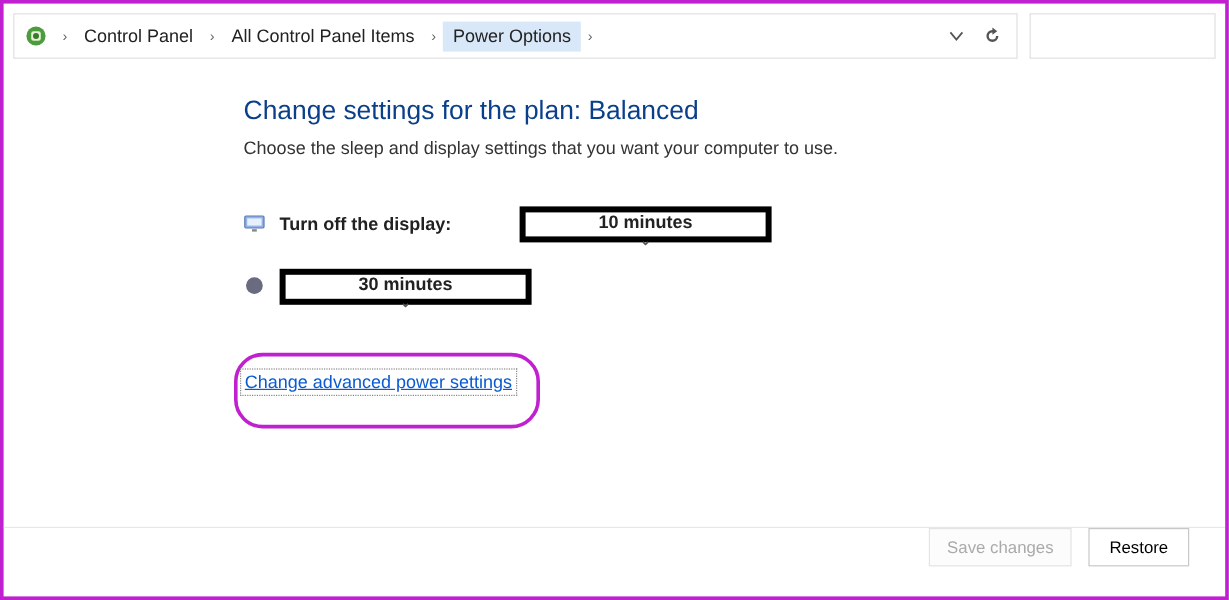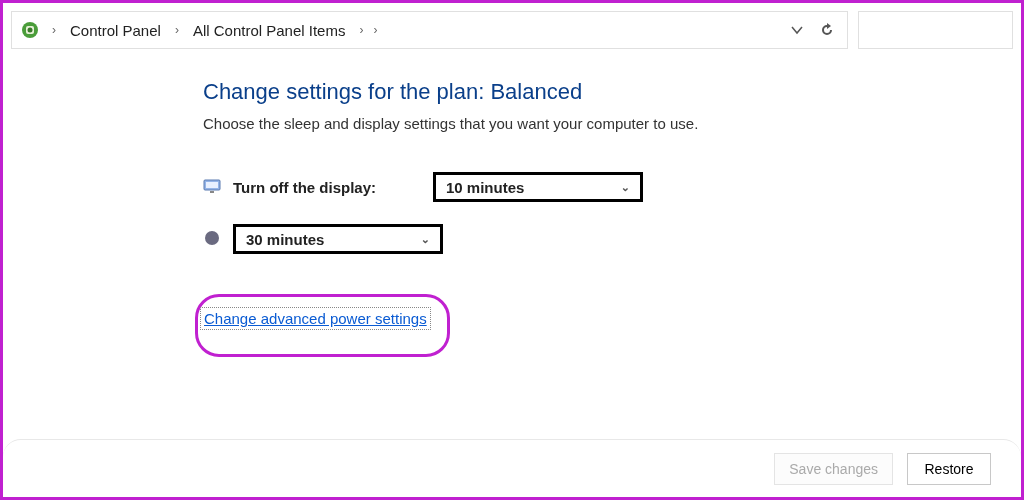--- a/index.html
+++ b/index.html
@@ -87,28 +87,29 @@
   }
   .row-icon svg { width:18px; height:18px; }
   .row-label {
     width: 200px;
     font-size: 15px;
     color: #222;
   }
   .dropdown {
     width: 210px;
     height: 30px;
-    border: 3px solid #000000;
+    border: 5px solid #000000;
     background: #fff;
     display: flex;
     align-items: center;
     justify-content: space-between;
     padding: 0 10px;
     font-size: 15px;
     color: #222;
+    flex-direction: column;
   }
   .dd-chev { font-size:11px; color:#555; }
   .link-group { margin-top: 40px; }
   .link {
     color: #0a5bd3;
     text-decoration: underline;
     font-size: 15px;
     margin-bottom: 14px;
     display: inline-block;
   }
@@ -125,25 +126,23 @@
     outline: 1px dotted #888;
     outline-offset: 1px;
     padding: 1px 2px;
   }
   .footer {
     position: absolute;
     bottom: 0; left: 0; right: 0;
     border-top: 1px solid #e8e8e8;
     height: 58px;
     display: flex;
-    align-items: center;
     justify-content: flex-end;
     padding-right: 30px;
     gap: 14px;
-    border-radius: 18px;
   }
   .btn {
     height: 32px;
     min-width: 84px;
     padding: 0 14px;
     border: 1px solid #c8c8c8;
     background: #fff;
     font-size: 14px;
     display:flex; align-items:center; justify-content:center;
   }
@@ -163,20 +162,21 @@
           <circle cx="10" cy="10" r="8" fill="#4a9d3a"></circle>
           <rect x="6" y="6" width="8" height="8" rx="2" fill="#e8f0d8"></rect>
           <circle cx="10" cy="10" r="2.5" fill="#3a7a2a"></circle>
         </svg>
     </span>
     <span class="chev">›</span>
     <span class="crumb">Control Panel</span>
     <span class="chev">›</span>
     <span class="crumb">All Control Panel Items</span>
     <span class="chev">›</span>
+    <span class="crumb highlighted">Power Options</span>
     <span class="chev">›</span>
     <span class="bar-spacer"></span>
     <span class="bar-btn">
       <svg width="14" height="14" viewBox="0 0 14 14">
           <path d="M2 4 L7 10 L12 4" stroke="#555" stroke-width="1.5" fill="none"></path>
         </svg>
     </span>
     <span class="bar-btn">
       <svg width="16" height="16" viewBox="0 0 16 16">
           <path d="M13 8 A5 5 0 1 1 8 3 L8 1 L12 4 L8 7 L8 5 A3 3 0 1 0 11 8 Z" fill="#555"></path>

